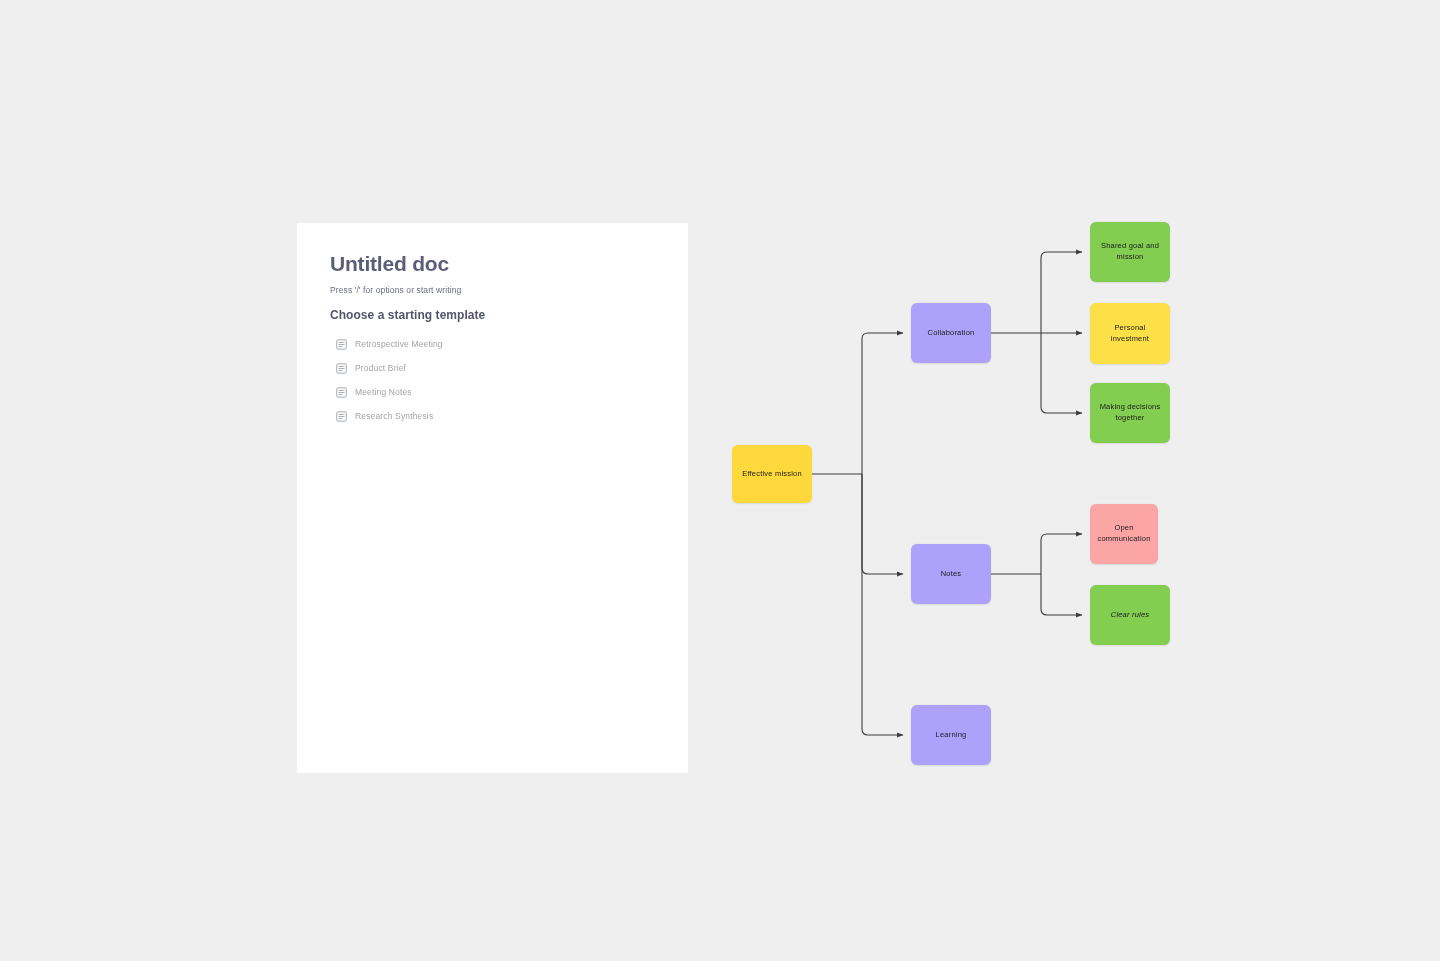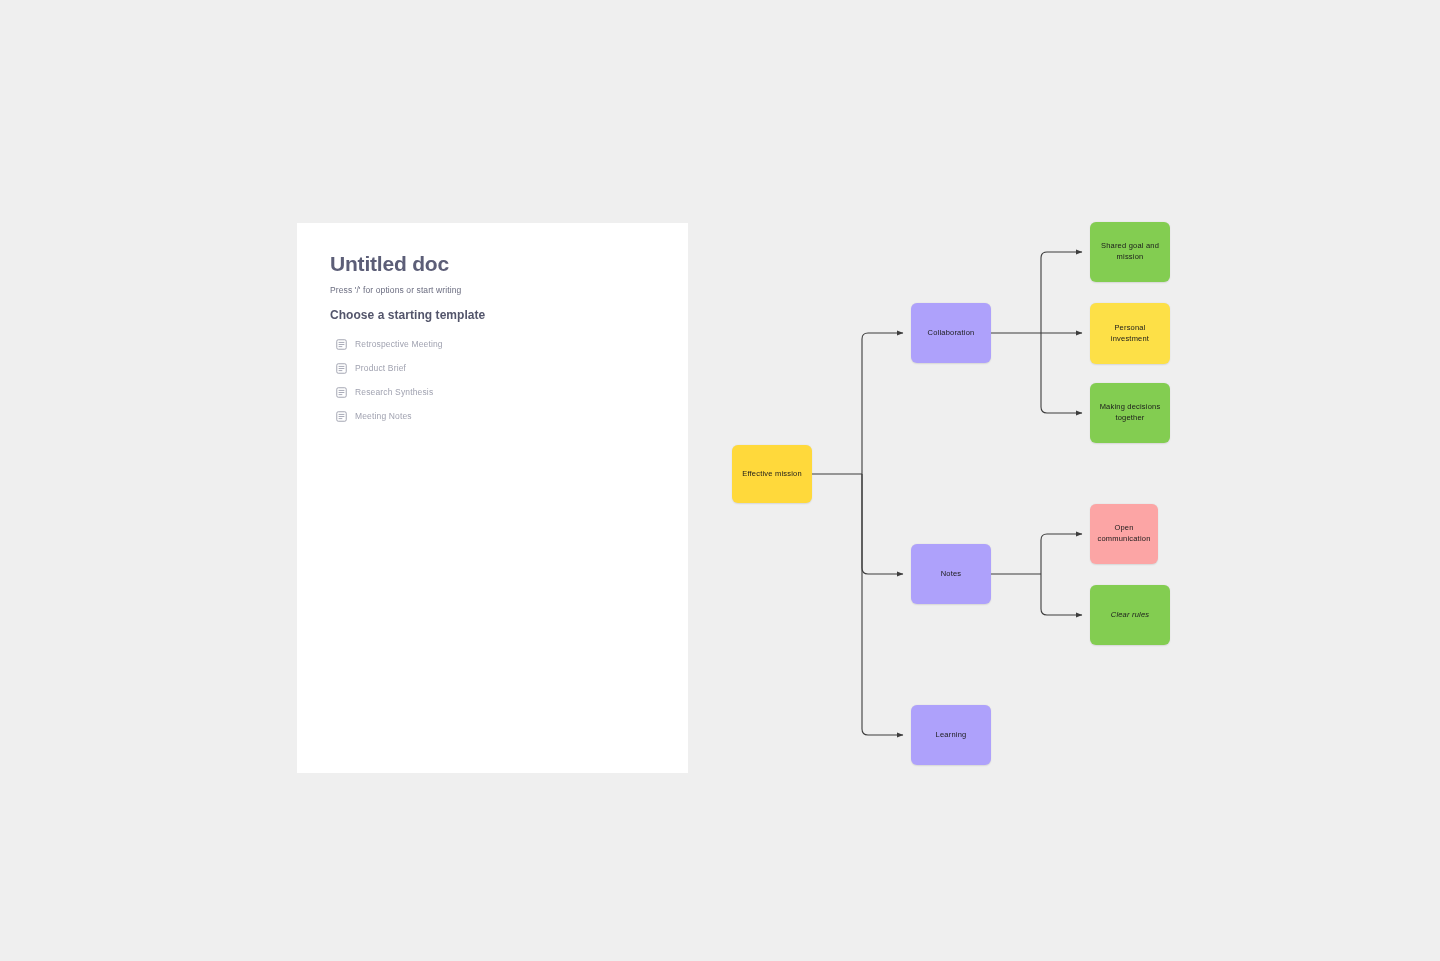--- a/index.html
+++ b/index.html
@@ -152,31 +152,31 @@
           <span class="template-label">Product Brief</span>
         </div>
 
         <div class="template-item">
           <svg class="template-icon" viewBox="0 0 16 16" fill="none">
             <rect x="1.1" y="1.1" width="13.8" height="13.8" rx="2.2" stroke="#a0a2b0" stroke-width="1.4"></rect>
             <line x1="4.4" y1="5.0" x2="11.6" y2="5.0" stroke="#a0a2b0" stroke-width="1.3" stroke-linecap="round"></line>
             <line x1="4.4" y1="8.0" x2="11.6" y2="8.0" stroke="#a0a2b0" stroke-width="1.3" stroke-linecap="round"></line>
             <line x1="4.4" y1="11.0" x2="8.6" y2="11.0" stroke="#a0a2b0" stroke-width="1.3" stroke-linecap="round"></line>
           </svg>
+          <span class="template-label">Meeting Notes</span>
+        </div>
+
+        <div class="template-item">
+          <svg class="template-icon" viewBox="0 0 16 16" fill="none">
+            <rect x="1.1" y="1.1" width="13.8" height="13.8" rx="2.2" stroke="#a0a2b0" stroke-width="1.4"></rect>
+            <line x1="4.4" y1="5.0" x2="11.6" y2="5.0" stroke="#a0a2b0" stroke-width="1.3" stroke-linecap="round"></line>
+            <line x1="4.4" y1="8.0" x2="11.6" y2="8.0" stroke="#a0a2b0" stroke-width="1.3" stroke-linecap="round"></line>
+            <line x1="4.4" y1="11.0" x2="8.6" y2="11.0" stroke="#a0a2b0" stroke-width="1.3" stroke-linecap="round"></line>
+          </svg>
           <span class="template-label">Research Synthesis</span>
-        </div>
-
-        <div class="template-item">
-          <svg class="template-icon" viewBox="0 0 16 16" fill="none">
-            <rect x="1.1" y="1.1" width="13.8" height="13.8" rx="2.2" stroke="#a0a2b0" stroke-width="1.4"></rect>
-            <line x1="4.4" y1="5.0" x2="11.6" y2="5.0" stroke="#a0a2b0" stroke-width="1.3" stroke-linecap="round"></line>
-            <line x1="4.4" y1="8.0" x2="11.6" y2="8.0" stroke="#a0a2b0" stroke-width="1.3" stroke-linecap="round"></line>
-            <line x1="4.4" y1="11.0" x2="8.6" y2="11.0" stroke="#a0a2b0" stroke-width="1.3" stroke-linecap="round"></line>
-          </svg>
-          <span class="template-label">Meeting Notes</span>
         </div>
 
       </div>
     </div>
   </div>
 
   <div id="diagram">
 
     <svg id="edges">
       <defs>

